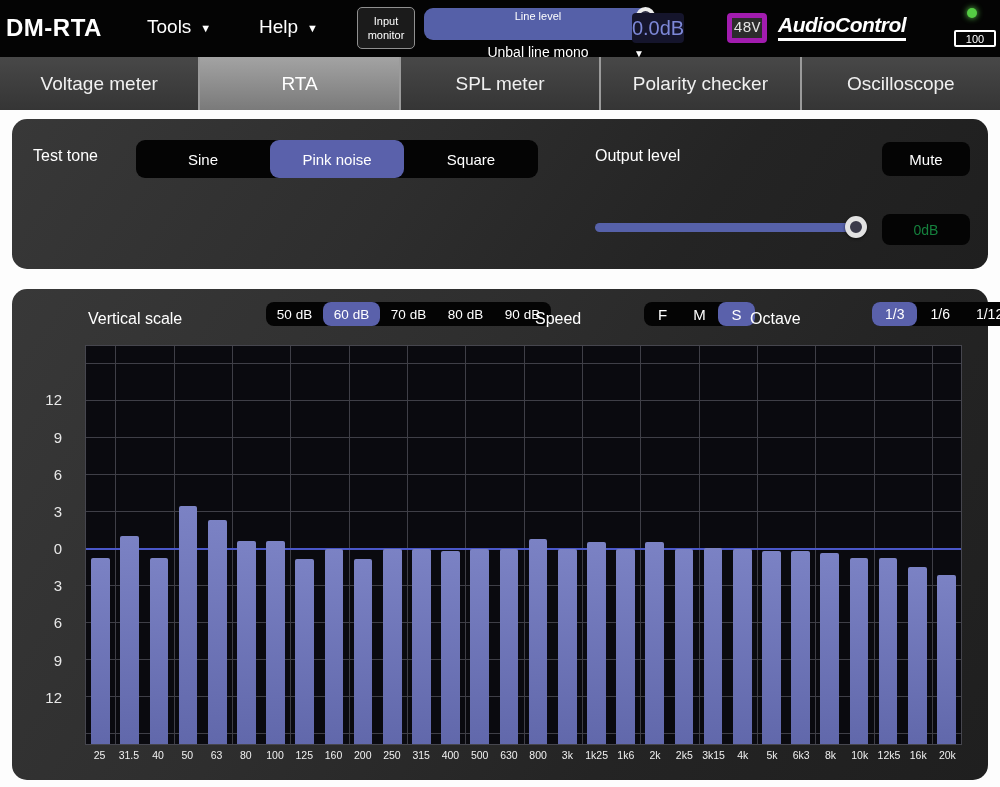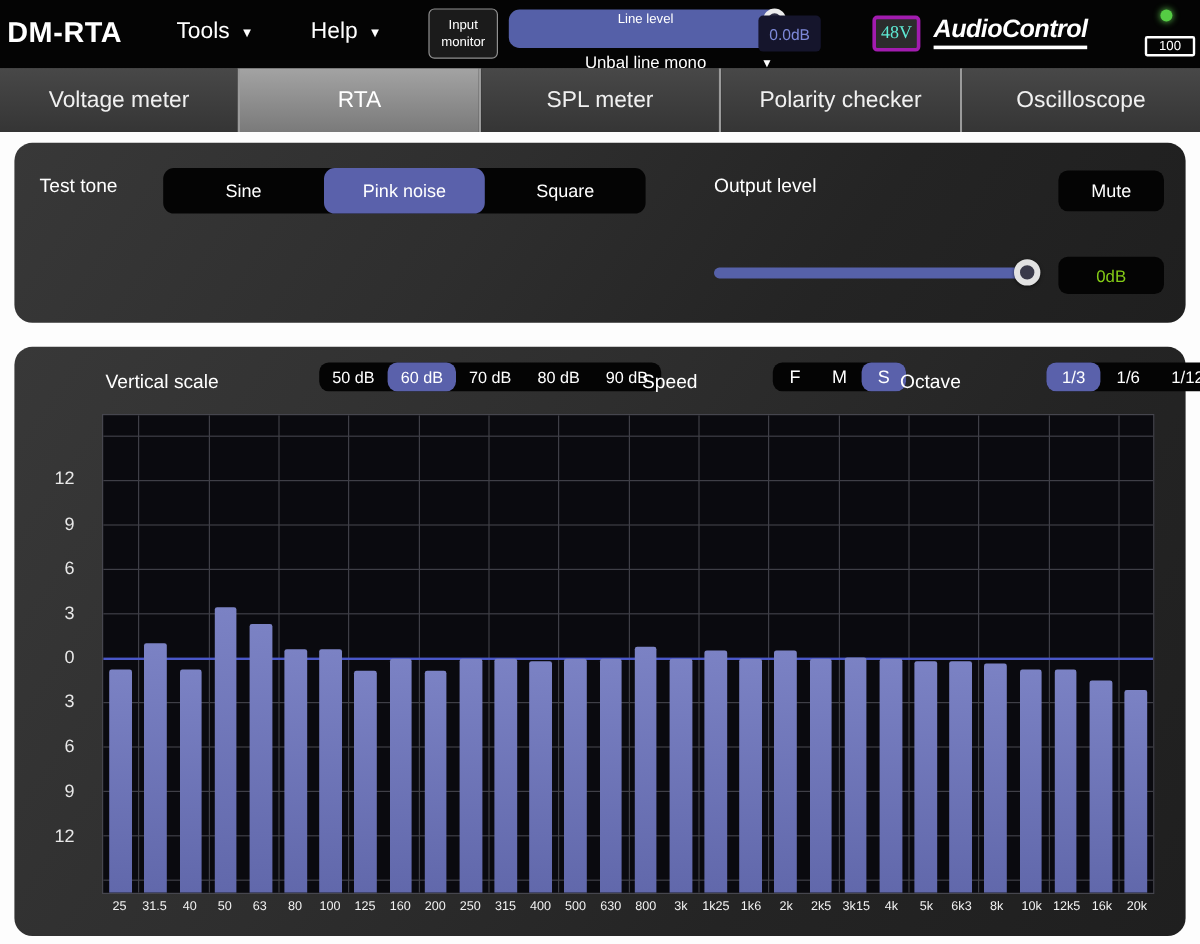--- a/index.html
+++ b/index.html
@@ -21,23 +21,23 @@
     background: #1b1b1b; border: 1px solid #909090; border-radius: 5px; color: #fff;
     font-size: 11px; line-height: 1.3; text-align: center; font-family: inherit; cursor: pointer; }
   .ll-group { position: absolute; left: 424px; top: 8px; width: 228px; }
   .ll-track { position: relative; height: 32px; background: #5560a8; border-radius: 9px;
     text-align: center; font-size: 11px; line-height: 17px; cursor: pointer; }
   .ll-knob { position: absolute; right: -3px; top: -1px; width: 19px; height: 19px; border-radius: 50%;
     background: #2e2e44; border: 4px solid #ececec; cursor: pointer; }
   .ll-select { position: relative; margin-top: 4px; font-size: 14px; text-align: center; cursor: pointer; }
   .ll-select .caret { position: absolute; right: 8px; top: 4px; font-size: 10px; }
   .readout { position: absolute; left: 632px; top: 13px; width: 52px; height: 30px; background: #15152c;
-    border-radius: 4px; color: #7d88d8; font-size: 13px; display: flex; align-items: center; justify-content: center; }
+    border-radius: 4px; color: #7d88d8; font-size: 20px; display: flex; align-items: center; justify-content: center; }
   .phantom { position: absolute; left: 727px; top: 13px; width: 40px; height: 30px; background: #2c2c2c;
-    border: 3px solid #a21caf; border-radius: 4px; color: #5eead4; font-size: 15px; font-family: Liberation Serif, serif; cursor: pointer; }
+    border: 5px solid #a21caf; border-radius: 4px; color: #e5e5e5; font-size: 15px; font-family: Liberation Mono, monospace; cursor: pointer; }
   .brand { position: absolute; left: 778px; top: 13px; font-size: 21px; font-weight: bold; font-style: italic;
     letter-spacing: -.5px; border-bottom: 3px solid #fff; padding-bottom: 1px; }
   .batt { position: absolute; left: 952px; top: 5px; width: 46px; height: 48px; }
   .batt .led { position: absolute; left: 15px; top: 3px; width: 10px; height: 10px; border-radius: 50%;
     background: #5c4; box-shadow: 0 0 6px #6d5; }
   .batt .box { position: absolute; left: 2px; top: 25px; width: 42px; height: 17px; border: 2px solid #fff;
     border-radius: 2px; color: #fff; font-size: 11px; display: flex; align-items: center; justify-content: center; }
 
   
   .tabbar { position: absolute; left: 0; top: 57px; width: 1000px; height: 53px; background: #000; display: flex; }
@@ -60,21 +60,21 @@
   .tt-seg { position: absolute; left: 124px; top: 21px; height: 38px; background: #040404; border-radius: 9px; display: flex; }
   .tt-seg .opt { width: 134px; font-size: 15px; }
   .tt-output-label { position: absolute; left: 583px; top: 28px; font-size: 16px; }
   .mute-btn { position: absolute; left: 870px; top: 23px; width: 88px; height: 34px; background: #040404; border: none;
     border-radius: 8px; color: #fff; font-size: 15px; font-family: inherit; cursor: pointer; }
   .out-slider { position: absolute; left: 583px; top: 104px; width: 267px; height: 9px; background: #5661a9;
     border-radius: 5px; cursor: pointer; }
   .out-thumb { position: absolute; right: -5px; top: -7px; width: 22px; height: 22px; border-radius: 50%;
     background: #3a3a4a; border: 5px solid #e2e2e2; box-shadow: 0 1px 3px rgba(0,0,0,.6); cursor: pointer; }
   .out-db { position: absolute; left: 870px; top: 95px; width: 88px; height: 31px; background: #040404; border: none;
-    border-radius: 8px; color: #84cc16; font-size: 14px; font-family: inherit; cursor: pointer; }
+    border-radius: 8px; color: #15803d; font-size: 14px; font-family: inherit; cursor: pointer; }
 
   
   .rc-label { position: absolute; top: 21px; font-size: 16px; }
   .rc-vlabel { left: 76px; }
   .rc-slabel { left: 523px; }
   .rc-olabel { left: 738px; }
   .rc-seg { position: absolute; top: 13px; height: 24px; background: #040404; border-radius: 8px; display: flex; margin-left: 44px; }
   .seg-scale { left: 210px; }
   .seg-scale .opt { width: 57px; font-size: 13.5px; border-radius: 8px; }
   .seg-speed { left: 588px; }

